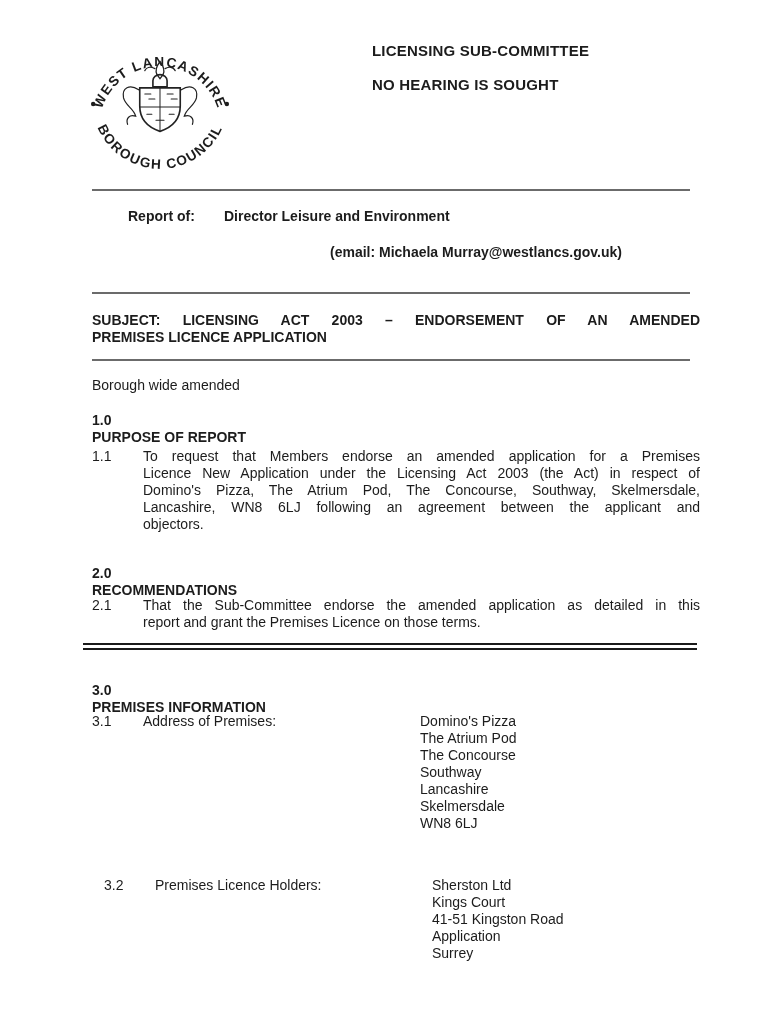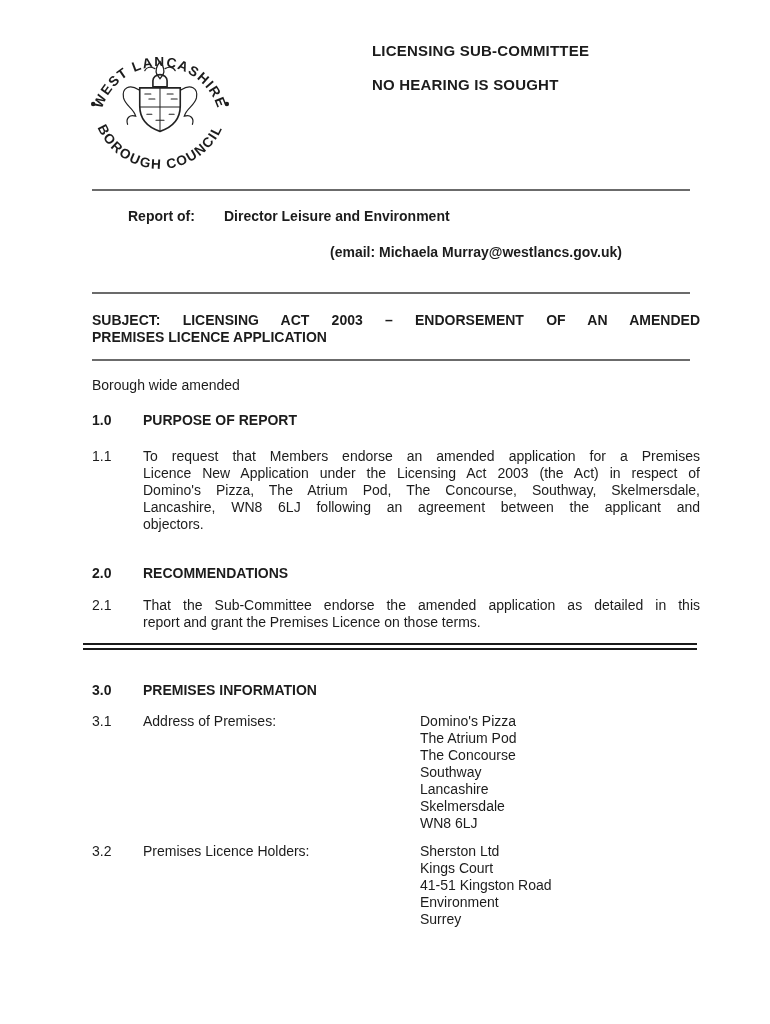--- a/index.html
+++ b/index.html
@@ -32,28 +32,28 @@
 
   .contact { left:92px; top:244px; font-weight:bold; line-height:17px; white-space:nowrap; }
   .contact .c2 { margin-left:238px; }
 
   .subject { left:92px; top:312px; width:608px; font-weight:bold; line-height:17px; }
   .interest { left:92px; top:377px; }
 
   .sec { left:92px; width:608px; display:flex; line-height:17px; }
   .sec .num { width:51px; flex:none; }
   .sec .body { flex:1; min-width:0; }
-  .sec.heading { font-weight:bold; }
+  .sec.heading { font-weight:bold;flex-direction:column; }
   .s1 { top:412px; }
   .p11 { top:448px; }
   .s2 { top:565px; }
   .p21 { top:597px; }
   .s3 { top:682px; }
   .p31 { top:713px; }
-  .p32 { top:843px; }
+  .p32 { top:877px;margin-left:12px; }
 
   .kv { display:flex; }
   .kv .klabel { width:277px; flex:none; }
   .kv .kval { flex:1; min-width:0; }
 
   .tline { line-height:17px; }
   .jfull { text-align:justify; text-align-last:justify; -moz-text-align-last:justify; }
 </style>
 </head>
 <body>
@@ -168,19 +168,19 @@
   </div>
 
   <div class="abs sec p32">
     <div class="num">3.2</div>
     <div class="body kv">
       <div class="klabel">Premises Licence Holders:</div>
       <div class="kval">
           <div class="tline">Sherston Ltd</div>
           <div class="tline">Kings Court</div>
           <div class="tline">41-51 Kingston Road</div>
-          <div class="tline">Environment</div>
+          <div class="tline">Application</div>
           <div class="tline">Surrey</div>
         </div>
     </div>
   </div>
 
 </div>
 
 </body></html>

